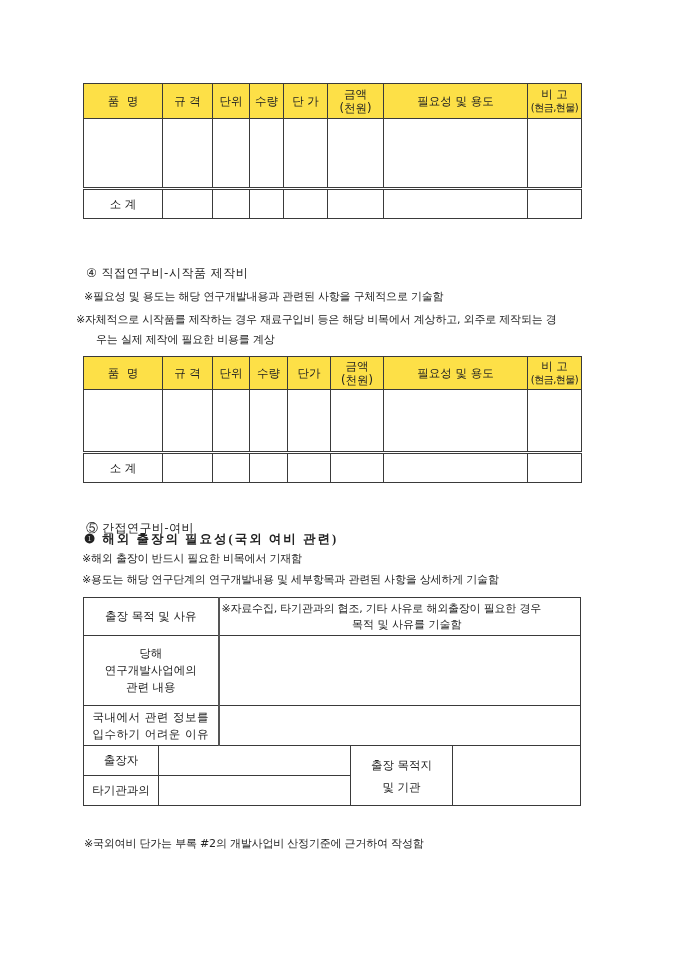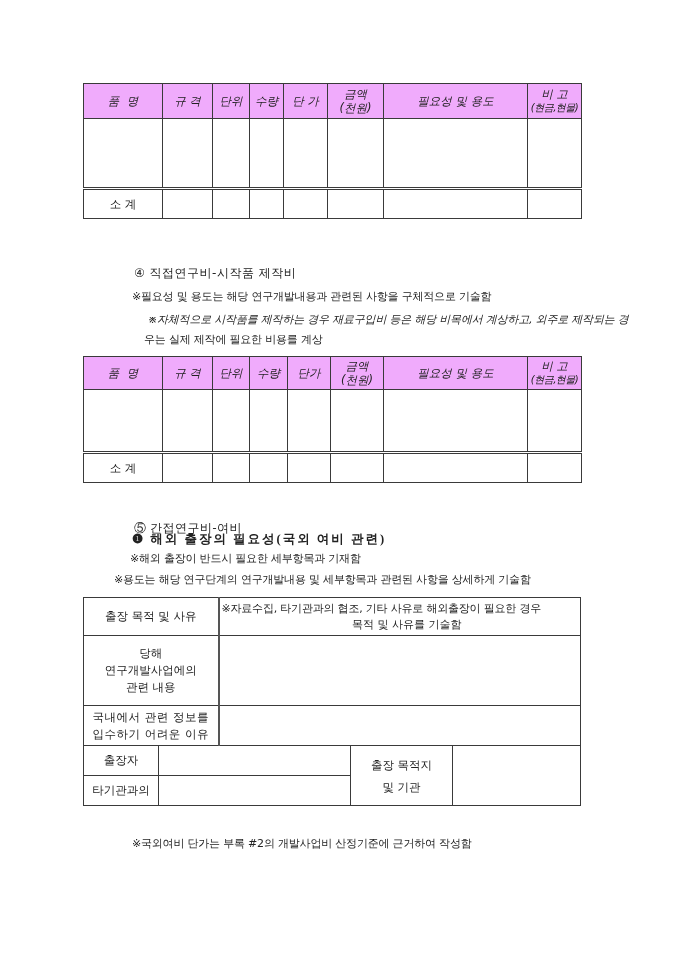--- a/index.html
+++ b/index.html
@@ -1,22 +1,22 @@
 <!DOCTYPE html>
 <html><head>
 <meta charset="utf-8">
 <style>
   html, body { margin: 0; padding: 0; background: #ffffff; }
   body { width: 680px; height: 962px; position: relative; overflow: hidden;
          font-family: "DejaVu Sans", "Liberation Sans", sans-serif; color: #222; }
-  .abs { position: absolute; margin-left: 48px; }
+  .abs { position: absolute; }
   table.grid { position: absolute; border-collapse: collapse; table-layout: fixed; }
   table.grid td { border: 1px solid #3a3a3a; padding: 0; text-align: center; vertical-align: middle;
                   font-size: 11.5px; line-height: 14px; color: #222; }
-  table.grid tr.hdr td { background: #f0abfc; font-style: italic; }
+  table.grid tr.hdr td { background: #fde047; }
   table.grid tr.sub td { border-top: 3px double #3a3a3a; }
   table.grid { border: 1.5px solid #3a3a3a; }
   .small { font-size: 10px; letter-spacing: -0.5px; }
   .note { font-size: 11px; line-height: 14px; white-space: nowrap; color: #222; letter-spacing: -0.2px; }
   .sec { font-size: 12px; line-height: 15px; white-space: nowrap; color: #222; letter-spacing: 0.5px; }
   .bold { font-family: Liberation Serif, serif; font-weight: bold; font-size: 12.5px; letter-spacing: 2px; }
   table.trip { position: absolute; border-collapse: collapse; table-layout: fixed; border: 1.5px solid #3a3a3a; }
   table.trip td { border: 1px solid #3a3a3a; padding: 0; font-size: 11.5px; line-height: 17px; color: #222; vertical-align: middle; }
   table.trip td.lbl { text-align: center; }
   table.trip td.lblsplit { border-right: 2px solid #555; }
@@ -72,21 +72,21 @@
     <td></td>
     <td></td>
     <td></td>
     <td></td>
   </tr>
 </tbody>
   </table>
 
 <div class="abs sec" style="left:86px; top:266px;">④ 직접연구비-시작품 제작비</div>
 <div class="abs note" style="left:84px; top:290px;">※필요성 및 용도는 해당 연구개발내용과 관련된 사항을 구체적으로 기술함</div>
-<div class="abs note" style="left:100px; top:313px;font-style:italic;">※자체적으로 시작품를 제작하는 경우 재료구입비 등은 해당 비목에서 계상하고, 외주로 제작되는 경</div>
+<div class="abs note" style="left:76px; top:313px;">※자체적으로 시작품를 제작하는 경우 재료구입비 등은 해당 비목에서 계상하고, 외주로 제작되는 경</div>
 <div class="abs note" style="left:96px; top:333px;">우는 실제 제작에 필요한 비용를 계상</div>
 
 <table class="grid" style="left:83px; top:356px; width:498px;">
   <colgroup>
     <col style="width:79px">
       <col style="width:50px">
       <col style="width:37px">
       <col style="width:38px">
     <col style="width:43px">
       <col style="width:53px">
@@ -128,22 +128,22 @@
     <td></td>
     <td></td>
     <td></td>
     <td></td>
   </tr>
 </tbody>
   </table>
 
 <div class="abs sec" style="left:86px; top:521px;font-family:Liberation Serif, serif;">⑤ 간접연구비-여비</div>
 <div class="abs bold" style="left:84px; top:531px; white-space:nowrap;">❶ 해외 출장의 필요성(국외 여비 관련)</div>
-<div class="abs note" style="left:82px; top:552px;">※해외 출장이 반드시 필요한 세부항목과 기재함</div>
-<div class="abs note" style="left:66px; top:573px;">※용도는 해당 연구단계의 연구개발내용 및 세부항목과 관련된 사항을 상세하게 기술함</div>
+<div class="abs note" style="left:82px; top:552px;">※해외 출장이 반드시 필요한 비목에서 기재함</div>
+<div class="abs note" style="left:82px; top:573px;">※용도는 해당 연구단계의 연구개발내용 및 세부항목과 관련된 사항을 상세하게 기술함</div>
 
 <table class="trip" style="left:83px; top:597px; width:497px;">
   <colgroup>
     <col style="width:75px">
       <col style="width:60px">
       <col style="width:132px">
       <col style="width:102px">
       <col style="width:128px">
   </colgroup>
   <tbody>

